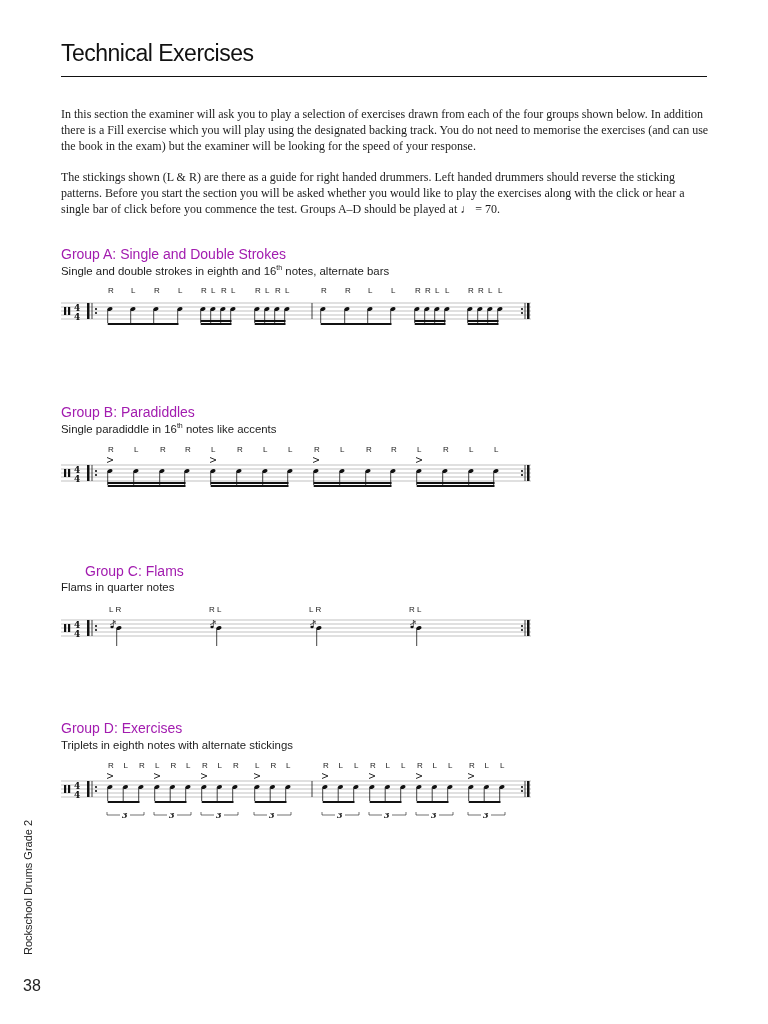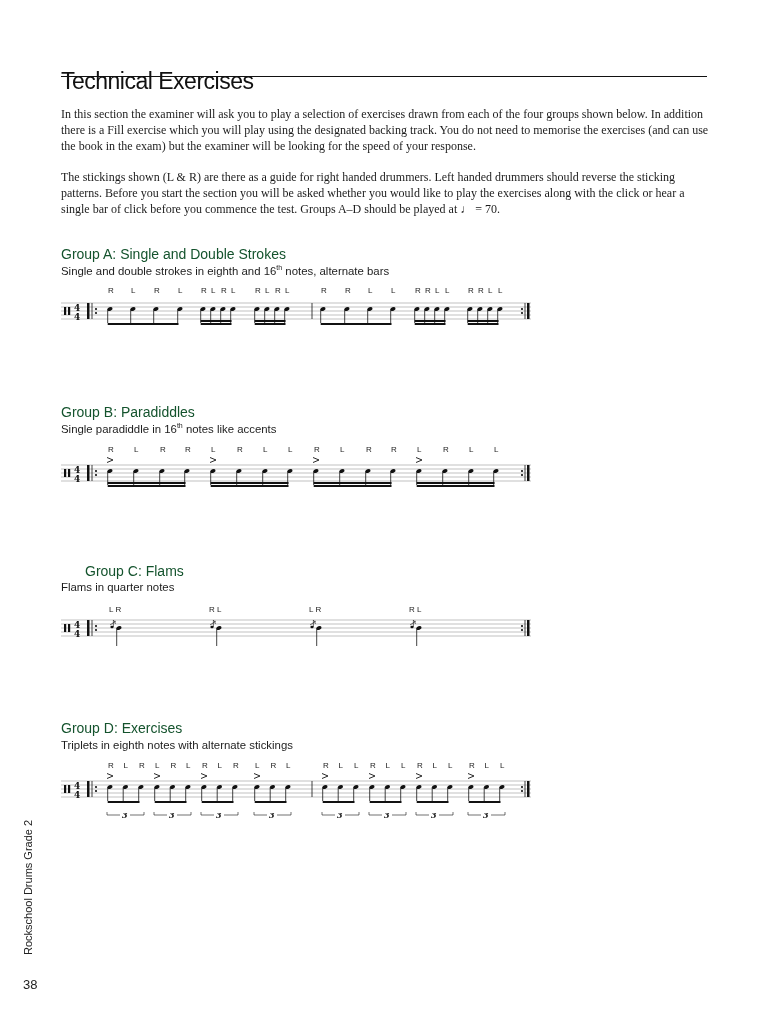--- a/index.html
+++ b/index.html
@@ -1,26 +1,26 @@
 <!DOCTYPE html>
 <html><head>
 <meta charset="utf-8">
 <style>
   html,body{margin:0;padding:0;background:#fff;}
   body{width:768px;height:1024px;position:relative;overflow:hidden;font-family:"DejaVu Sans Condensed","DejaVu Sans","Liberation Sans",sans-serif;color:#1a1a1a;}
-  .page-title{position:absolute;left:61px;top:40px;font-size:23px;letter-spacing:-0.5px;font-family:"Liberation Sans",sans-serif;color:#111;margin-top:28px;}
+  .page-title{position:absolute;left:61px;top:40px;font-size:23px;letter-spacing:-0.5px;font-family:"Liberation Sans",sans-serif;color:#111;}
   .title-rule{position:absolute;left:61px;top:76px;width:646px;height:1px;background:#111;}
   .intro{position:absolute;left:61px;width:648px;font-family:Liberation Serif, serif;font-size:12px;line-height:16px;color:#1c1c1c;}
-  .group-title{position:absolute;left:61px;font-family:"Liberation Sans",sans-serif;font-size:14px;color:#14532d;}
+  .group-title{position:absolute;left:61px;font-family:"Liberation Sans",sans-serif;font-size:14px;color:#a21caf;}
   .group-sub{position:absolute;left:61px;font-family:"Liberation Sans",sans-serif;font-size:11.4px;color:#1c1c1c;}
   sup{font-size:7px;vertical-align:super;line-height:0;}
   .staff{position:absolute;left:61px;width:470px;height:40px;}
   .staff svg{display:block;}
   .footer-vert{position:absolute;left:22px;top:955px;transform-origin:left top;transform:rotate(-90deg);font-family:"Liberation Sans",sans-serif;font-size:11px;color:#222;white-space:nowrap;}
-  .page-num{position:absolute;left:23px;top:977px;font-family:"Liberation Sans",sans-serif;font-size:13px;color:#222;}
+  .page-num{position:absolute;left:23px;top:977px;font-family:"Liberation Sans",sans-serif;font-size:16px;color:#222;}
   .stick{font-family:"Liberation Sans",sans-serif;font-size:8px;fill:#222;}
 </style>
 </head>
 <body>
 
 <div class="page-title">Technical Exercises</div>
 <div class="title-rule"></div>
 
 <div class="intro" style="top:106px;">In this section the examiner will ask you to play a selection of exercises drawn from each of the four groups shown below. In addition there is a Fill exercise which you will play using the designated backing track. You do not need to memorise the exercises (and can use the book in the exam) but the examiner will be looking for the speed of your response.</div>
 <div class="intro" style="top:169px;"><span>The stickings shown (L &amp; R) are there as a guide for right handed drummers. Left handed drummers should reverse the sticking patterns. Before you start the section you will be asked whether you would like to play the exercises along with the click or hear a single bar of click before you commence the test. Groups A–D should be played at </span><span>♩</span><span> = 70.</span></div>

